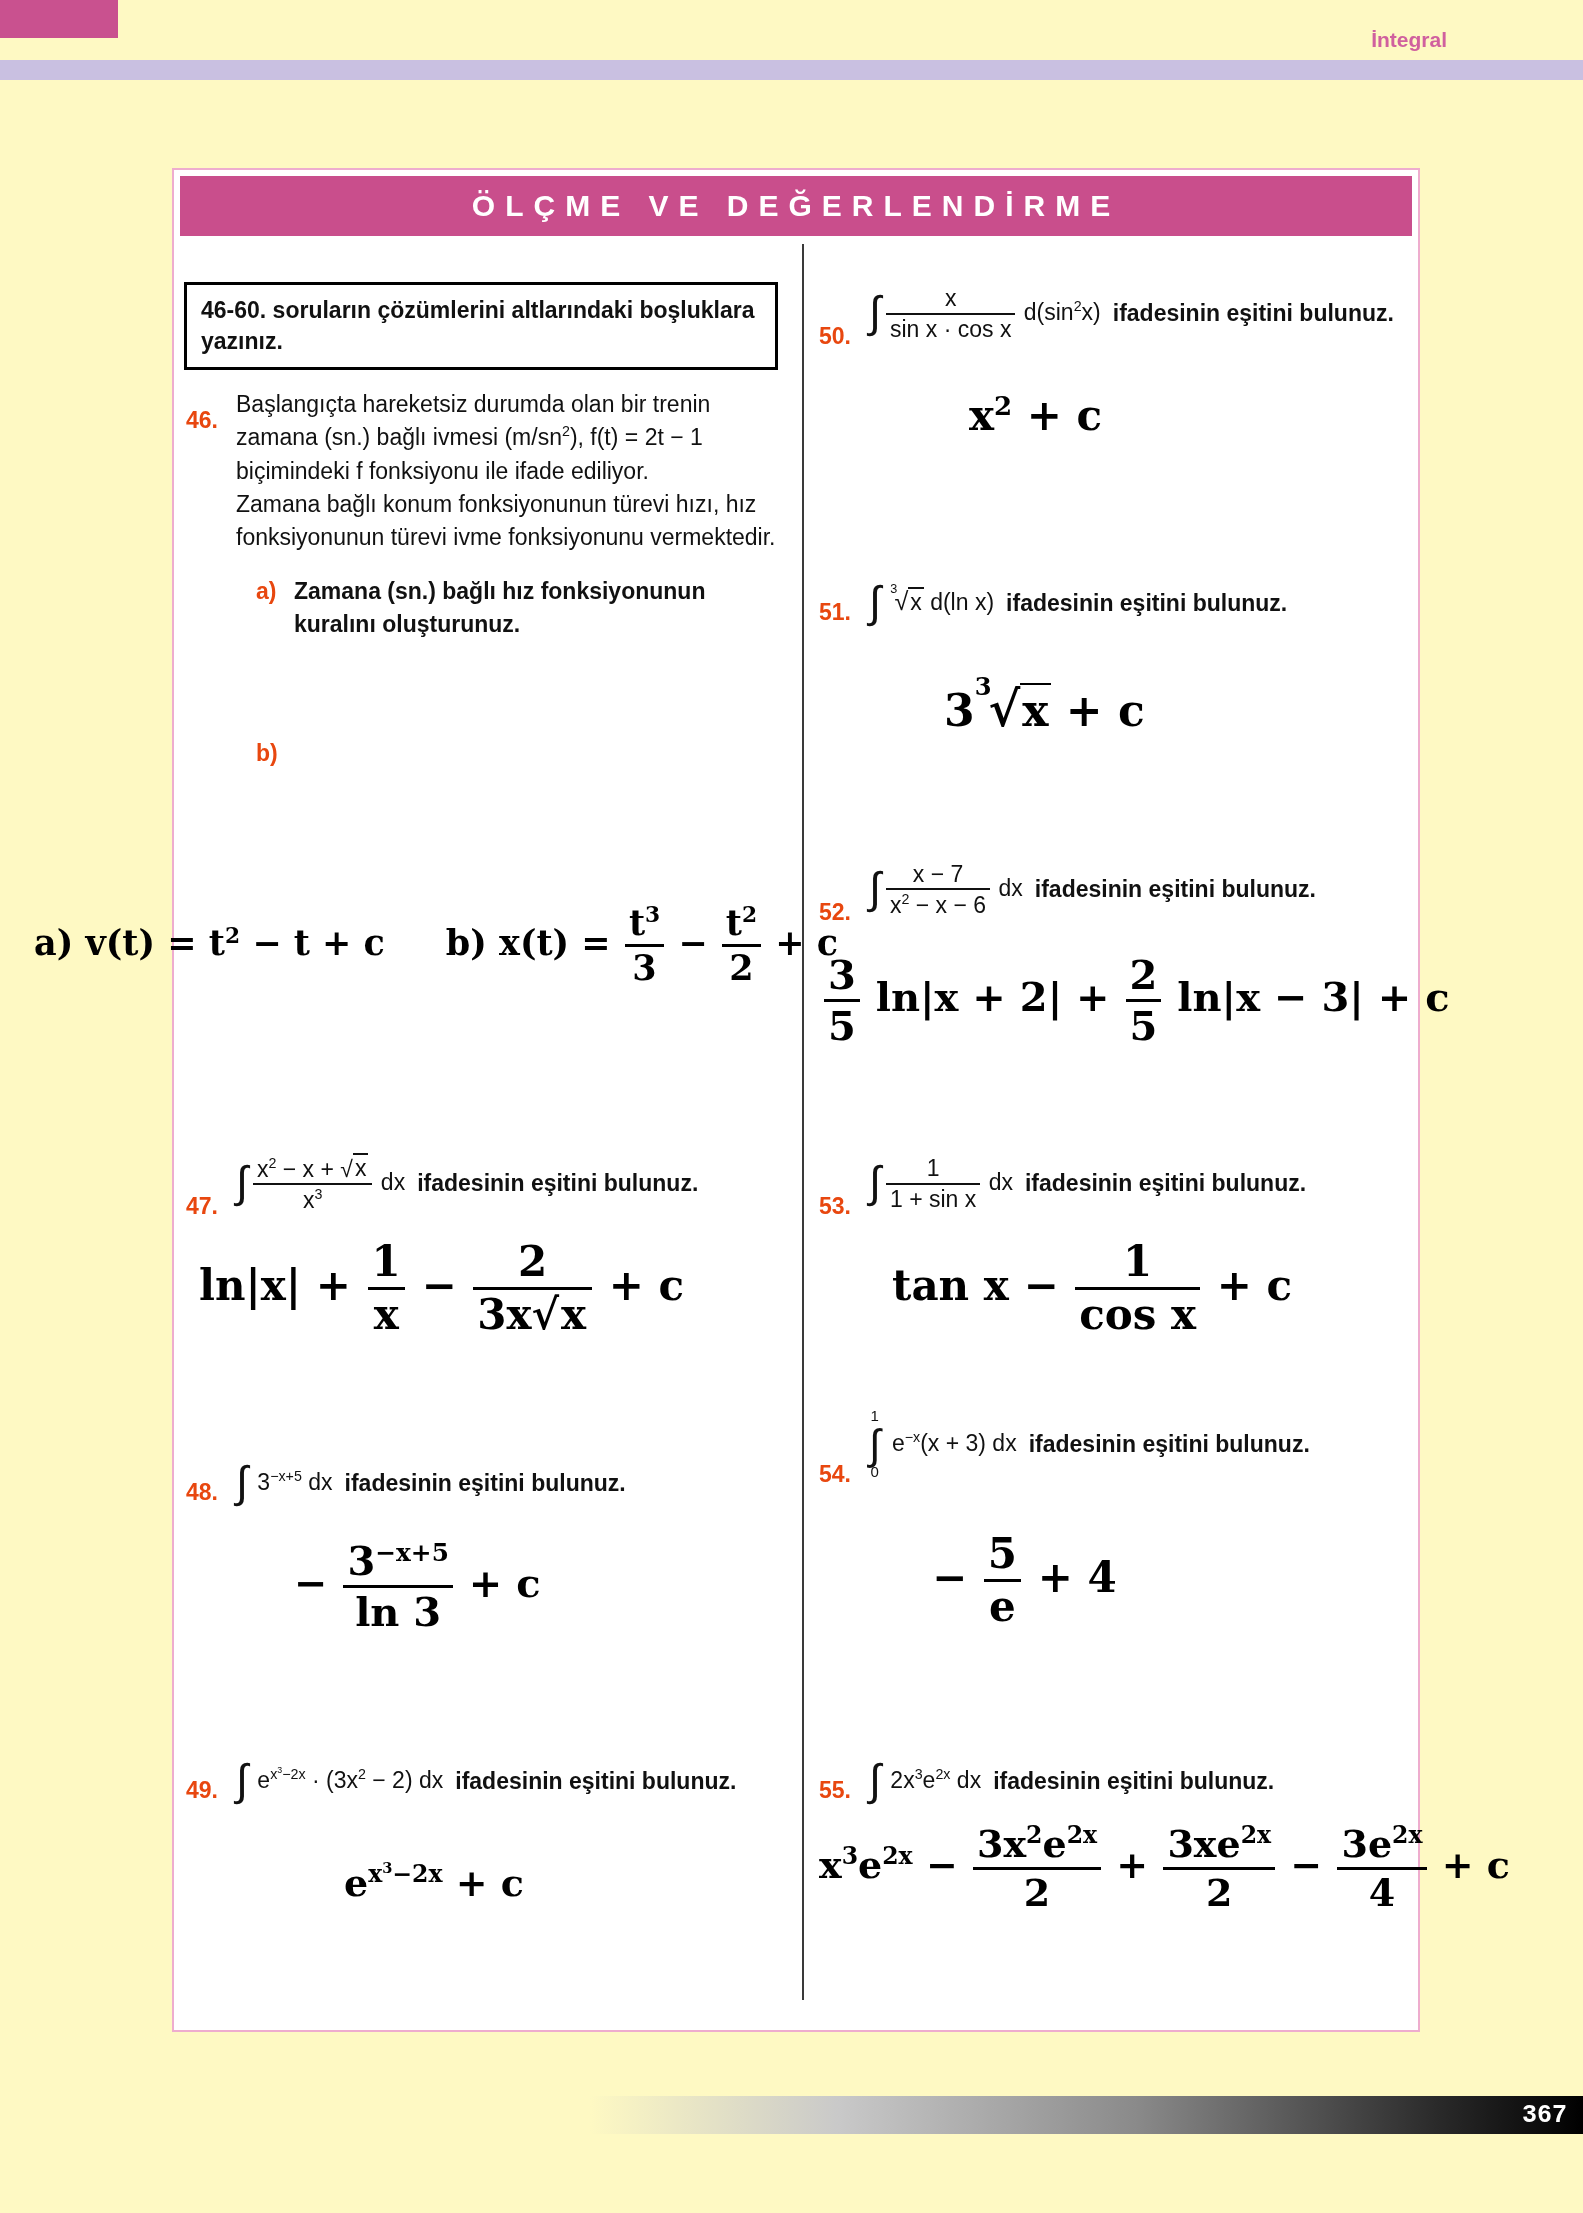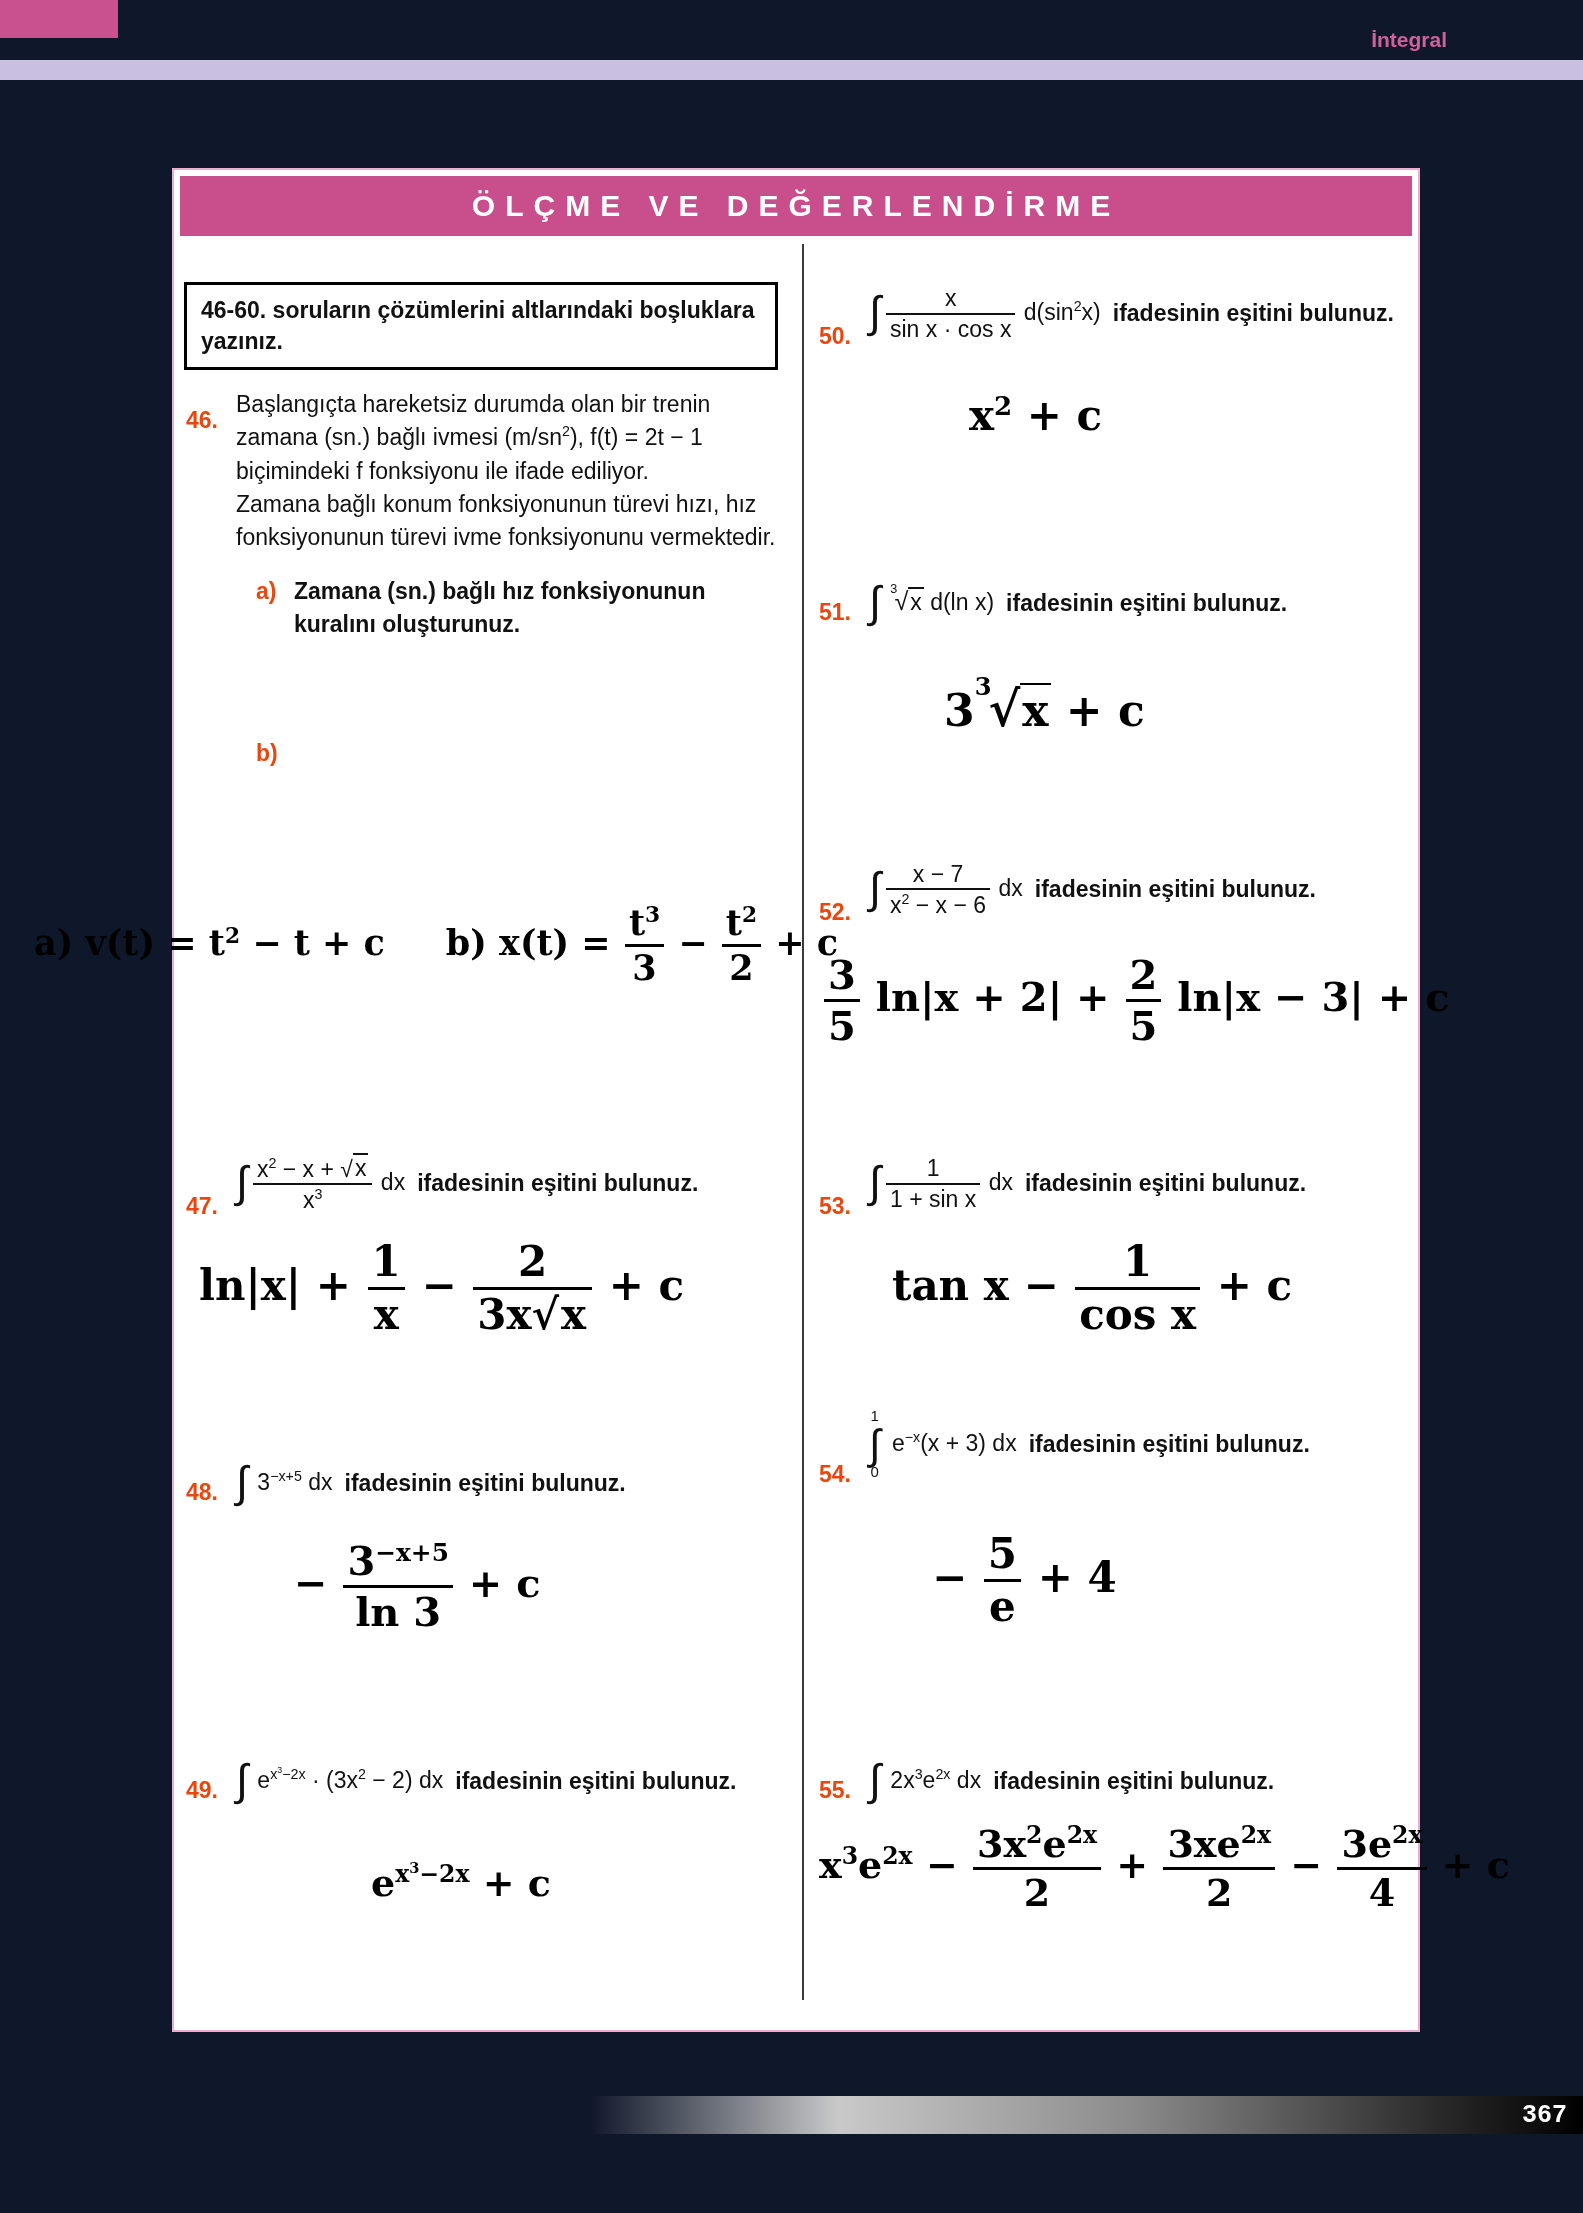--- a/index.html
+++ b/index.html
@@ -1,19 +1,19 @@
 <!DOCTYPE html>
 <html lang="tr"><head>
 <meta charset="utf-8">
 <style>
   * { margin:0; padding:0; box-sizing:border-box; }
   html,body { background:#ffffff; }
   body { font-family:"Liberation Sans", sans-serif; color:#111; }
 
-  .page { position:relative; width:1583px; height:2213px; background:#0f172a; overflow:hidden; }
+  .page { position:relative; width:1583px; height:2213px; background:#fef9c3; overflow:hidden; }
 
   
   .corner-block { position:absolute; left:0; top:0; width:118px; height:38px; background:#c9518f; }
   .topic-label { position:absolute; top:28px; right:136px; color:#d0609e; font-weight:bold; font-size:21px; }
   .lavender-bar { position:absolute; top:60px; left:0; width:100%; height:20px; background:#c9c0e1; }
 
   
   .main-box { position:absolute; left:172px; top:168px; width:1248px; height:1864px; border:2px solid #eeadce; background:#fff; }
   .box-header { position:absolute; left:6px; top:6px; right:6px; height:60px; background:#c94e8c; color:#fff;
                 display:flex; align-items:center; justify-content:center; font-size:30px; font-weight:bold; letter-spacing:10px; }
@@ -113,21 +113,21 @@
     </div>
     <div class="ans math" style="left:120px; top:1368px; font-size:40px;">− <span class="frac"><span class="num">3<sup>−x+5</sup></span><span class="den">ln 3</span></span> + c</div>
 
     <div class="q formula-simple" style="left:12px; top:1580px;">
       <span class="qnum">49.</span>
       <span class="qline">
         <span class="math"><span class="int">∫</span> e<sup>x<sup>3</sup>−2x</sup> · (3x<sup>2</sup> − 2) dx</span>
         <span class="suffix">ifadesinin eşitini bulunuz.</span>
       </span>
     </div>
-    <div class="ans math" style="left:170px; top:1690px; font-size:38px;margin-left:27px;">e<sup>x<sup>3</sup>−2x</sup> + c</div>
+    <div class="ans math" style="left:170px; top:1690px; font-size:38px;">e<sup>x<sup>3</sup>−2x</sup> + c</div>
 
     <div class="q right formula-frac" style="left:645px; top:112px;">
       <span class="qnum">50.</span>
       <span class="qline">
         <span class="math"><span class="int">∫</span><span class="frac"><span class="num">x</span><span class="den">sin x · cos x</span></span>&nbsp;d(sin<sup>2</sup>x)</span>
         <span class="suffix">ifadesinin eşitini bulunuz.</span>
       </span>
     </div>
     <div class="ans math" style="left:795px; top:222px; font-size:42px;">x<sup>2</sup> + c</div>
 

